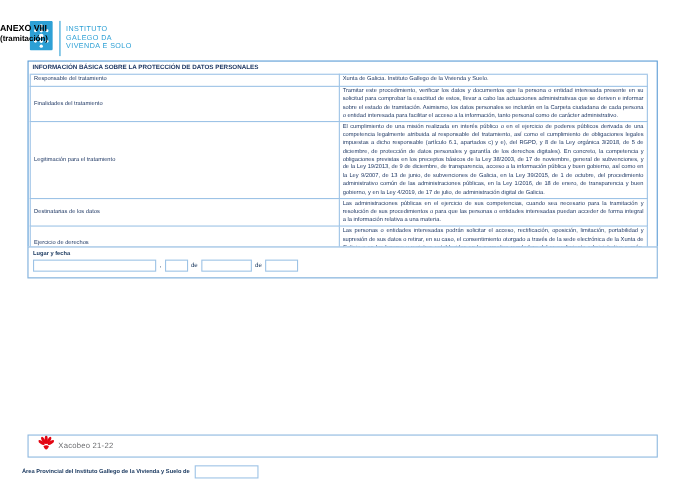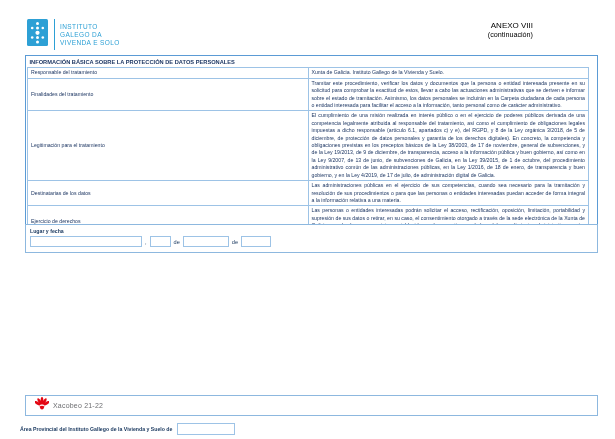--- a/index.html
+++ b/index.html
@@ -21,21 +21,21 @@
     width: 1px; background: #2da0d5; margin: 0 5px 0 6px;
   }
   .igvs-logo .logo-text {
     display: flex; flex-direction: column; justify-content: center;
   }
   .igvs-logo .logo-text span {
     font-size: 6.5px; line-height: 8px; letter-spacing: 0.4px;
     color: #2da0d5; font-weight: 500; white-space: nowrap;
   }
   .page-title-block {
-    position: absolute; left: 0; top: 21px; width: 533px; text-align: right;
+    position: absolute; left: 0; top: 21px; width: 533px; text-align: left; font-weight: bold;
   }
   .page-title-block .title   { font-size: 8px;  line-height: 9px; color: #000; }
   .page-title-block .subtitle{ font-size: 7.2px; line-height: 9px; color: #000; }
 
   
   .table-box {
     position: absolute; left: 25px; top: 55px; width: 573px;
     border: 1px solid #5b9bd5;
     padding: 1px 8px 3px 1px;
     background: #fff;
@@ -117,21 +117,21 @@
   <span class="logo-sep"></span>
   <span class="logo-text">
     <span>INSTITUTO</span>
     <span>GALEGO DA</span>
     <span>VIVENDA E SOLO</span>
   </span>
 </div>
 
 <div class="page-title-block">
   <div class="title">ANEXO VIII</div>
-  <div class="subtitle">(continuación)</div>
+  <div class="subtitle">(tramitación)</div>
 </div>
 
 <div class="table-box">
   <table class="privacy">
     <tbody>
         <tr>
       <td class="tbl-title" colspan="2">INFORMACIÓN BÁSICA SOBRE LA PROTECCIÓN DE DATOS PERSONALES</td>
     </tr>
     <tr>
       <td class="lbl">Responsable del tratamiento</td>

